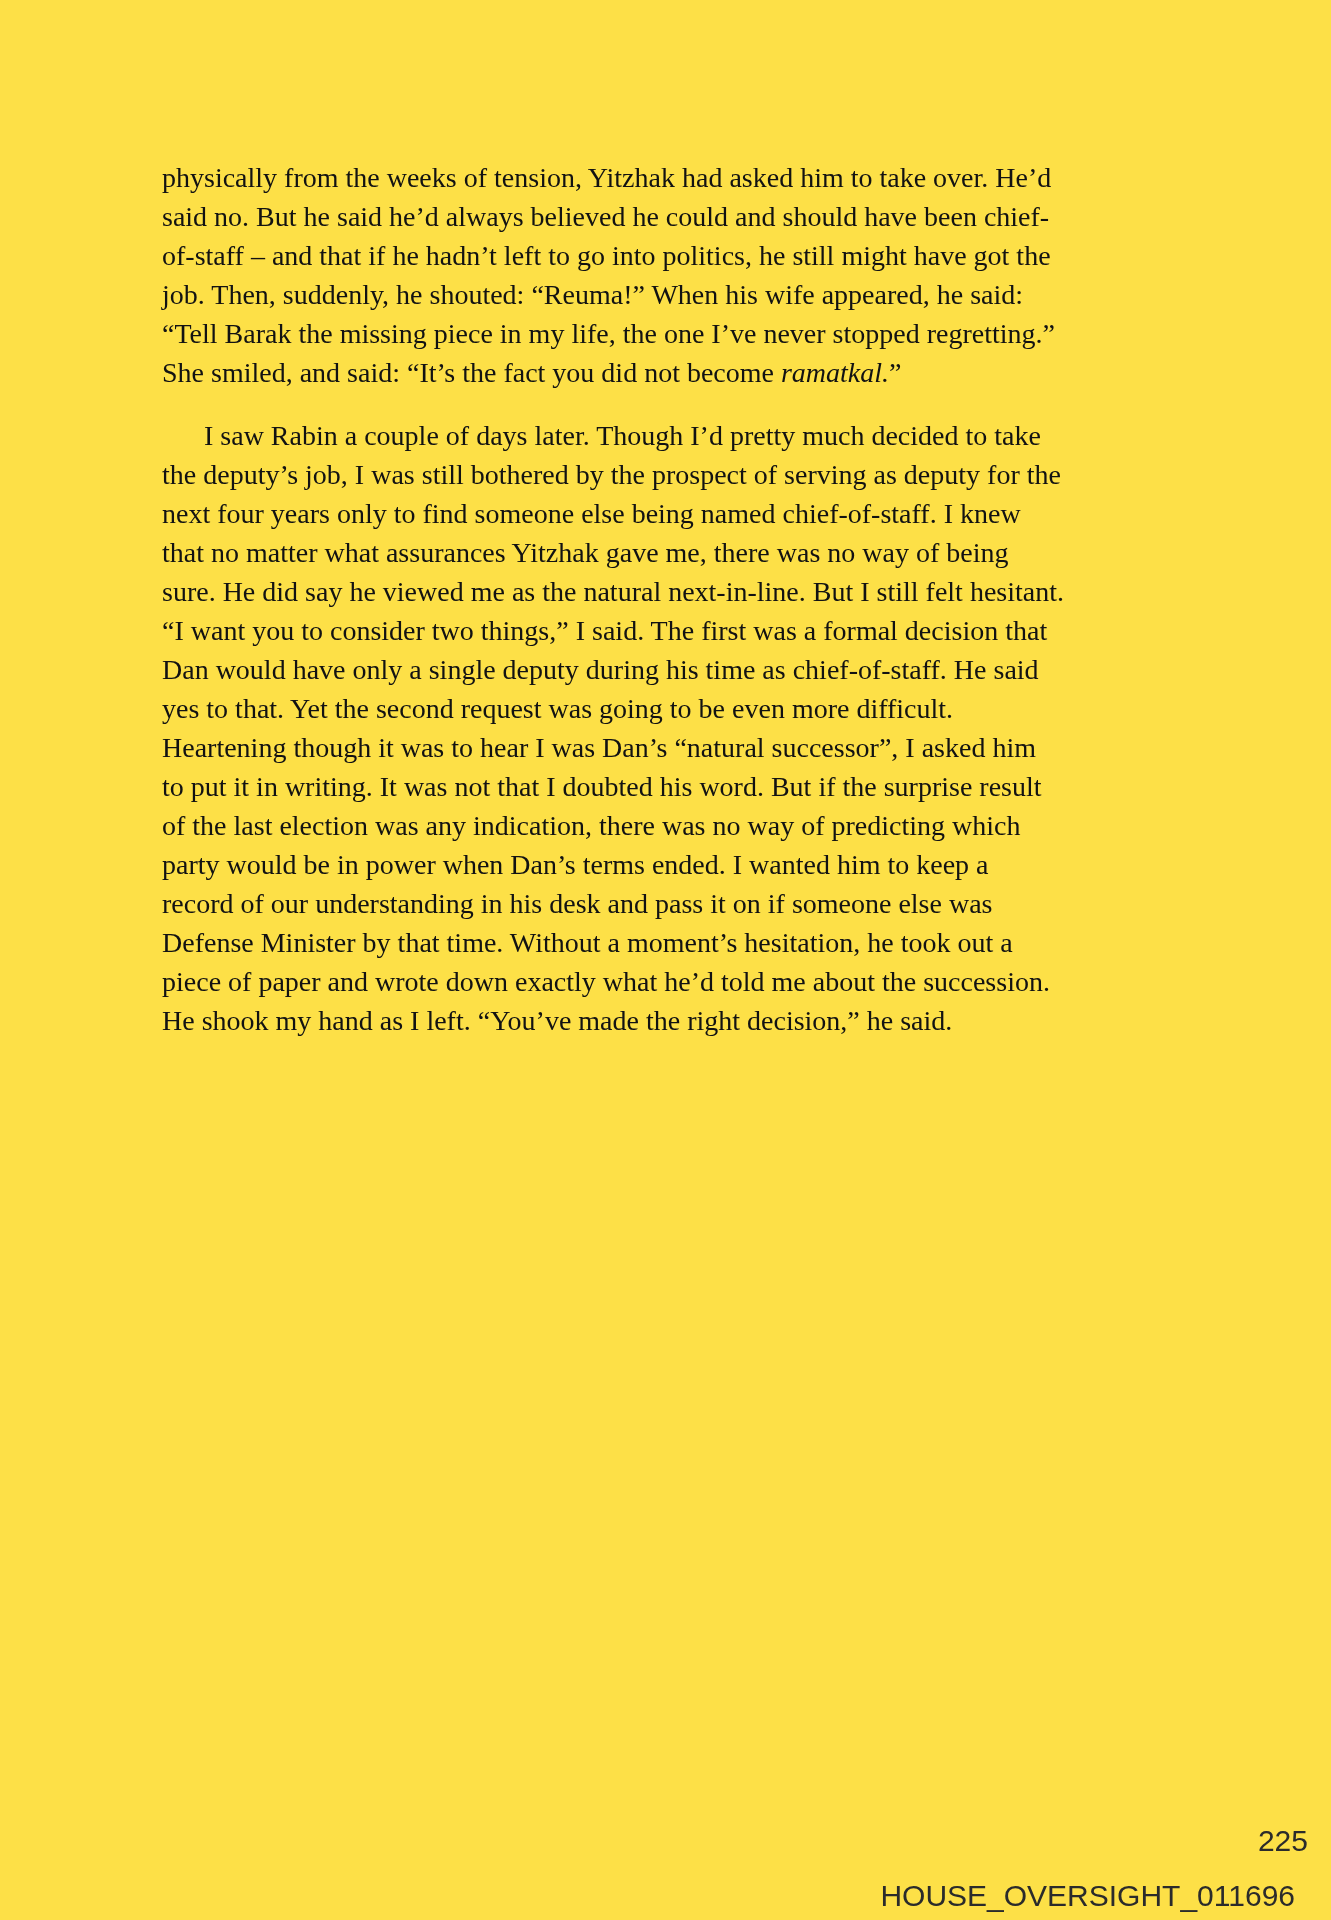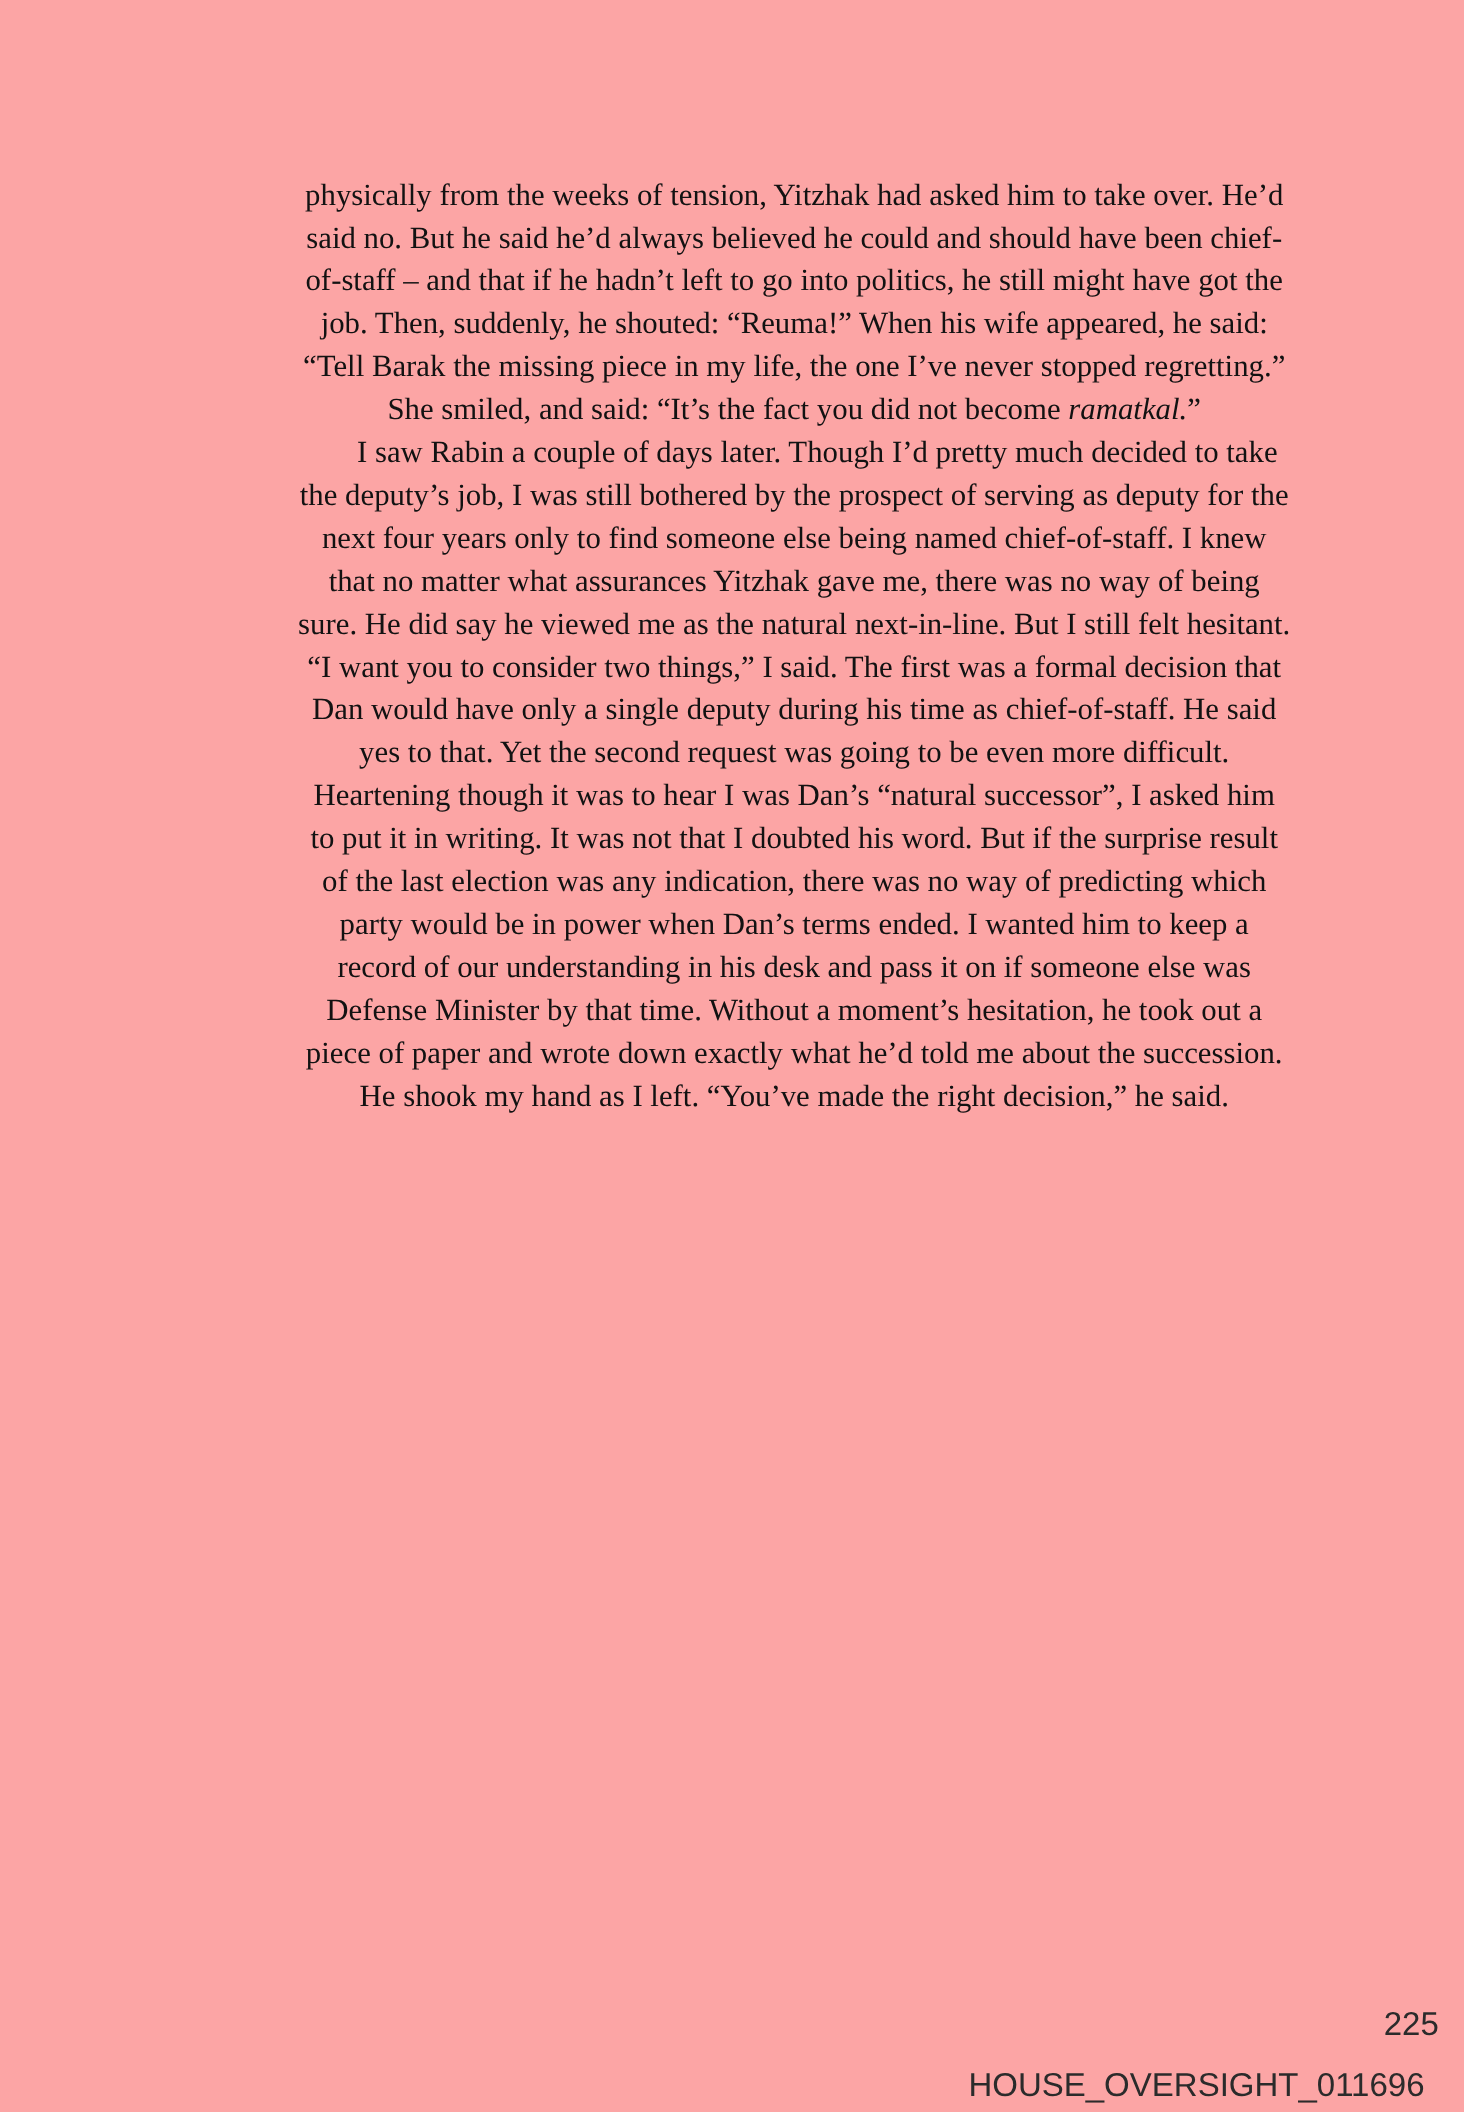--- a/index.html
+++ b/index.html
@@ -4,39 +4,39 @@
 <style>
   html, body {
     margin: 0;
     padding: 0;
     background: #ffffff;
   }
   .page {
     position: relative;
     width: 1331px;
     height: 1920px;
-    background: #fca5a5;
+    background: #fde047;
     overflow: hidden;
-    text-align: center;
   }
   .text-block {
     position: absolute;
     left: 162px;
     top: 158px;
     width: 1120px;
     font-family: "Liberation Serif", "DejaVu Serif", serif;
     font-size: 28px;
     line-height: 39px;
     color: #121212;
   }
   .para {
     margin: 0;
     white-space: pre;       
   }
   .para + .para {
+    margin-top: 24px;
     font-family: Liberation Serif, serif;
   }
   .para.indented {
     text-indent: 42px;
   }
   .para em {
   }
   .page-number {
     position: absolute;
     top: 1826px;

